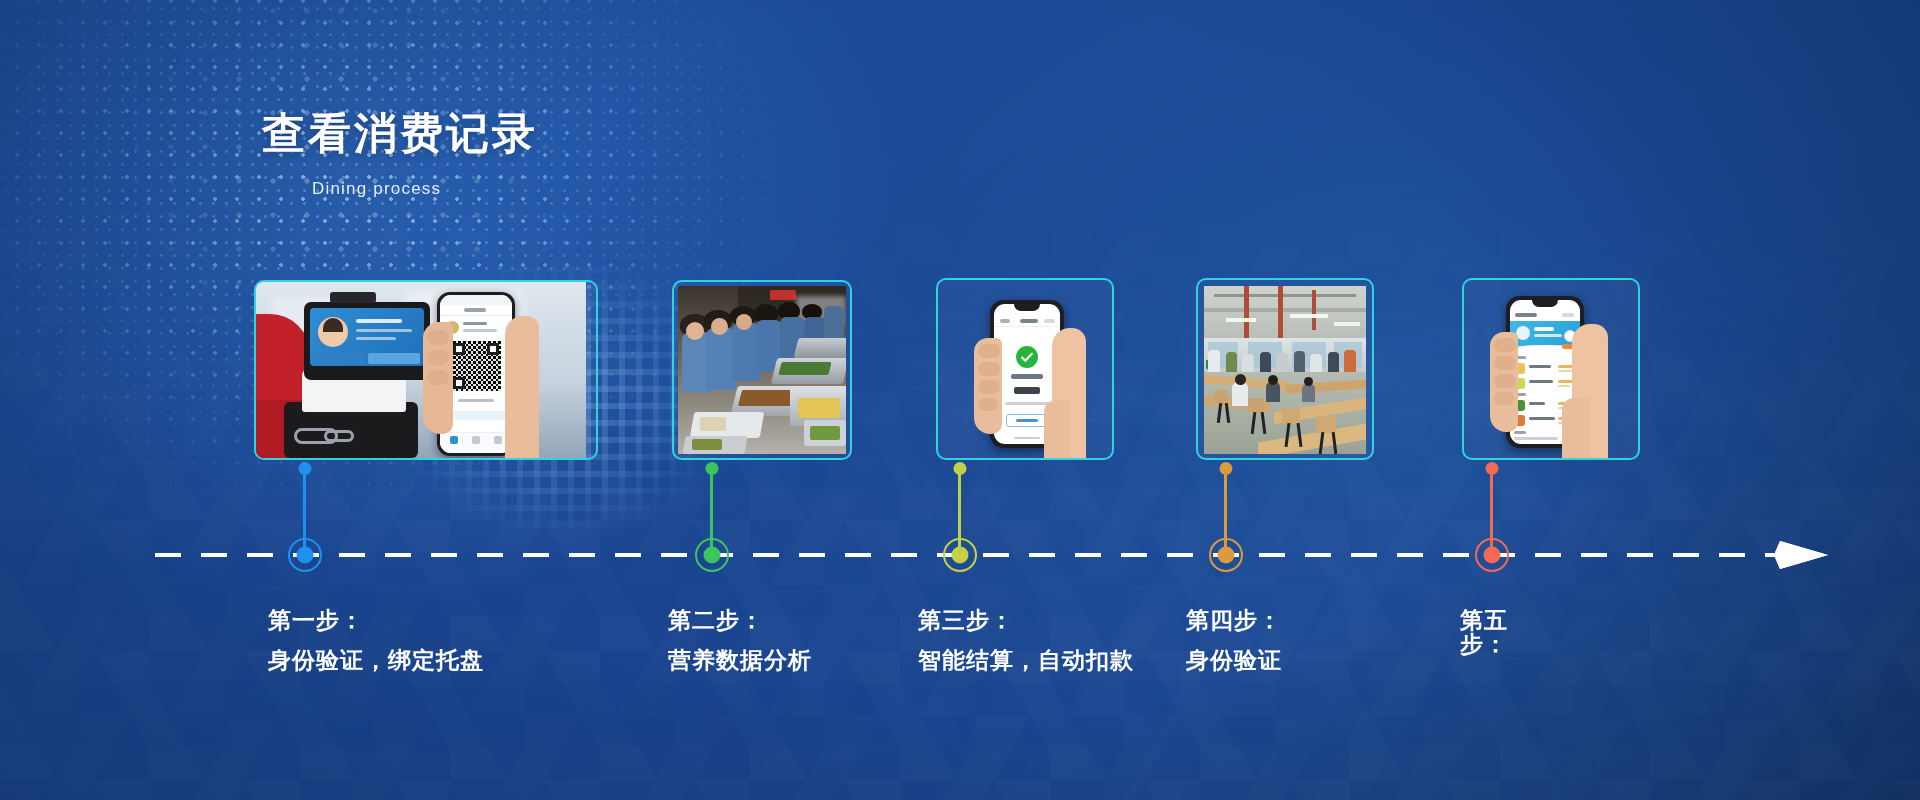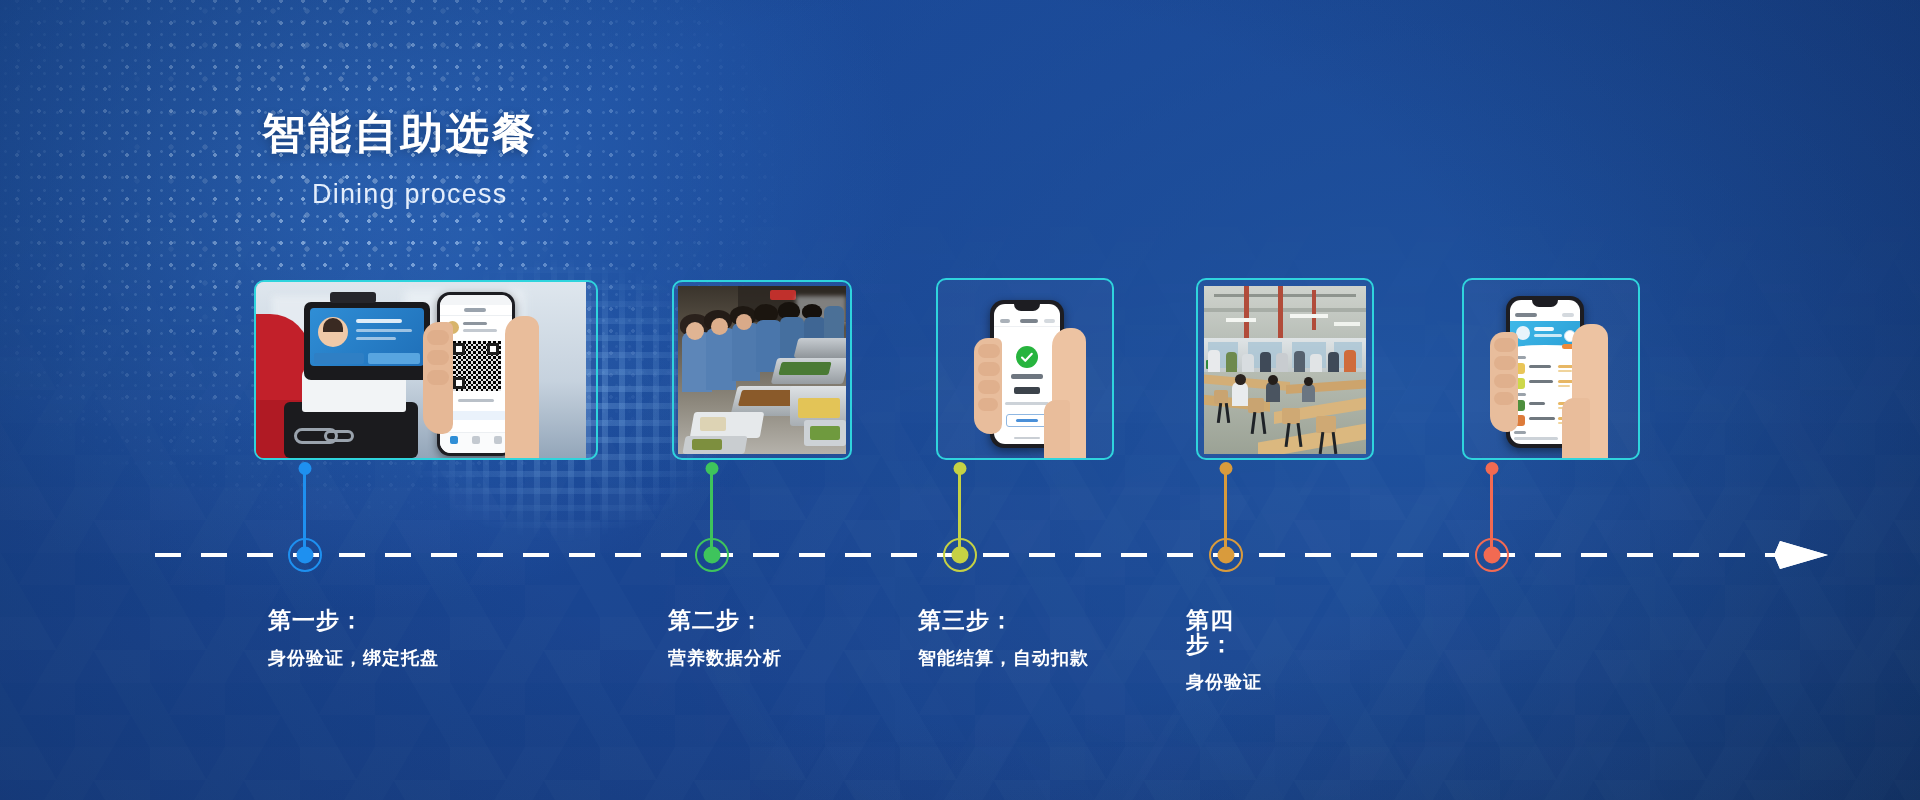--- a/index.html
+++ b/index.html
@@ -82,21 +82,21 @@
 
   
   .heading { position:absolute; left:262px; top:112px; }
   .title {
     font-size:43px; font-weight:700; color:#ffffff;
     letter-spacing:3px; line-height:1;
     text-shadow:0 2px 10px rgba(0,0,0,.25);
   }
   .subtitle {
     margin-top:24px; margin-left:50px;
-    font-size:27px; font-weight:300; color:#e3edfb;
+    font-size:17px; font-weight:300; color:#e3edfb;
     letter-spacing:1.2px;
   }
 
   
   .axis {
     position:absolute; left:155px; top:553px; width:1640px; height:4px;
     background-image:linear-gradient(to right, #ffffff 0 26px, transparent 26px 46px);
     background-size:46px 4px;
     background-repeat:repeat-x;
   }
@@ -127,21 +127,21 @@
     border:2px solid currentColor; transform:translate(-50%,-50%);
     background:transparent;
   }
   .conn-dot {
     position:absolute; width:17px; height:17px; border-radius:50%;
     transform:translate(-50%,-50%);
   }
 
   .label { position:absolute; color:#ffffff; }
   .label .l1 { font-size:23px; font-weight:700; letter-spacing:1px; line-height:1.05; }
-  .label .l2 { font-size:18px; font-weight:700; letter-spacing:1px; line-height:1.05; margin-top:17px; white-space:nowrap;font-family:Liberation Serif, serif; }
+  .label .l2 { font-size:23px; font-weight:700; letter-spacing:1px; line-height:1.05; margin-top:17px; white-space:nowrap;font-family:Liberation Serif, serif; }
 
   
   .art { position:absolute; inset:0; }
   .ph-body {
     position:absolute; border-radius:14px; background:#1d1d22;
     box-shadow:0 3px 10px rgba(0,0,0,.45);
   }
   .ph-screen { position:absolute; background:#ffffff; border-radius:9px; overflow:hidden; }
   .ph-notch {
     position:absolute; left:50%; transform:translateX(-50%);
@@ -155,21 +155,21 @@
 
   <div class="bg-base"></div>
   <div class="bg-tri"></div>
   <div class="bg-tri2"></div>
   <div class="bg-dots"></div>
   <div class="bg-dots-b"></div>
   <div class="bg-squares"></div>
   <div class="bg-vignette"></div>
 
   <div class="heading">
-    <div class="title">智能自助选餐</div>
+    <div class="title">查看消费记录</div>
     <div class="subtitle">Dining process</div>
   </div>
 
   <div class="axis"></div>
   <div class="axis-arrow">
     <svg width="58" height="52" viewBox="0 0 58 52">
       <path d="M2 26 L8 40 L56 26 L8 12 Z M8 40 L20 26 L8 12 Z" fill="#ffffff"></path>
       <path d="M2 26 L56 26 L8 12 Z" fill="#ffffff"></path>
       <path d="M2 26 L56 26 L8 40 Z" fill="#ffffff"></path>
     </svg>
@@ -497,16 +497,17 @@
     </div>
 
     <div>
       <div class="conn-topdot" style="left:1492px; top:462px; background:#f26a52;"></div>
       <div class="conn-line" style="left:1490px; top:468px; height:85px; background:#f26a52;"></div>
       <div class="conn-ring" style="left:1492px; top:555px; color:#f26a52;"></div>
       <div class="conn-dot" style="left:1492px; top:555px; background:#f26a52;"></div>
     </div>
 
     <div class="label" style="left:1460px; top:608px;">
+      <div class="l1">第五步：</div>
     </div>
   </div>
 
 </div>
 
 </body></html>

